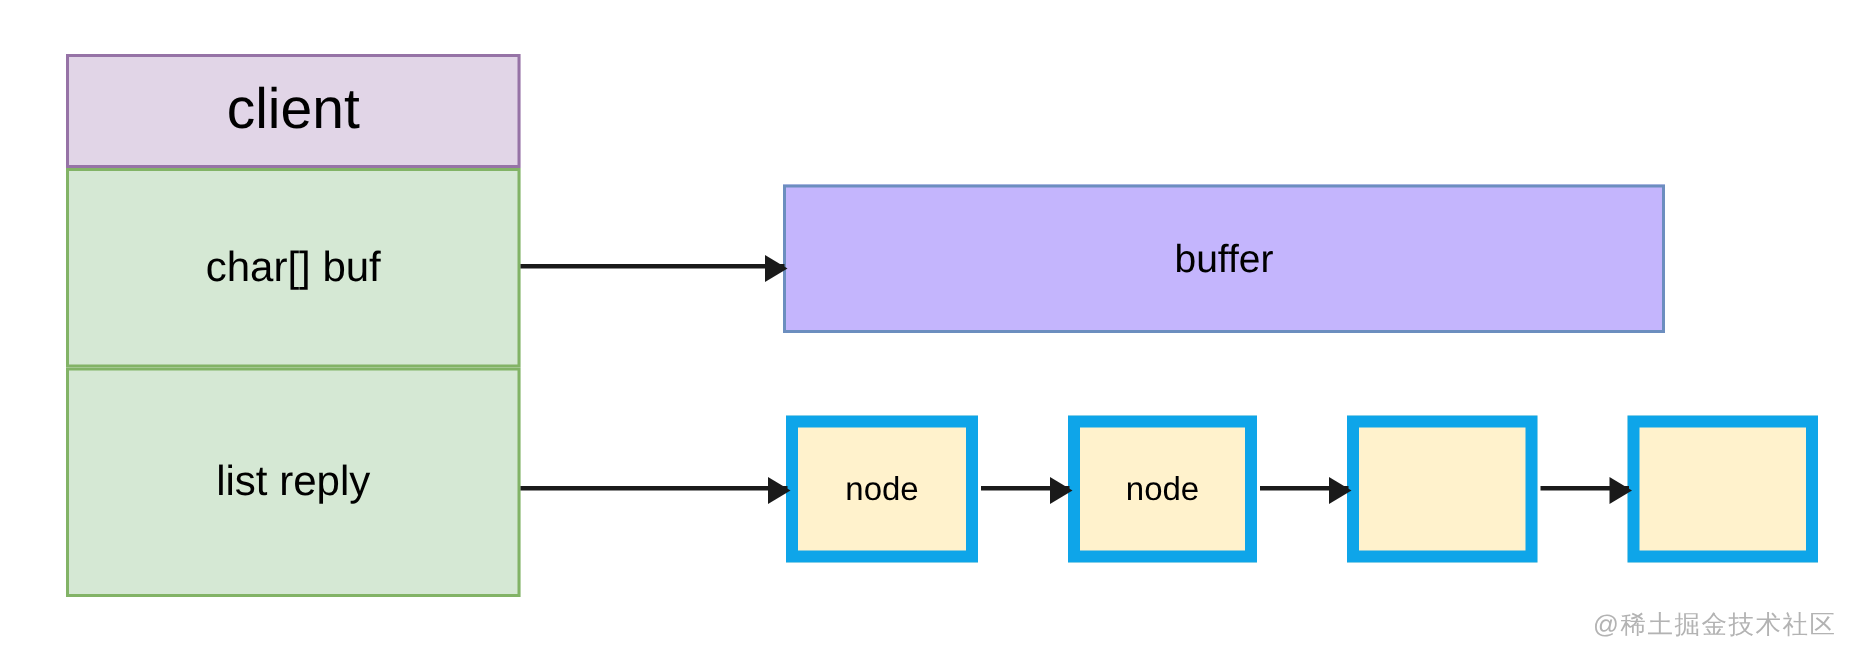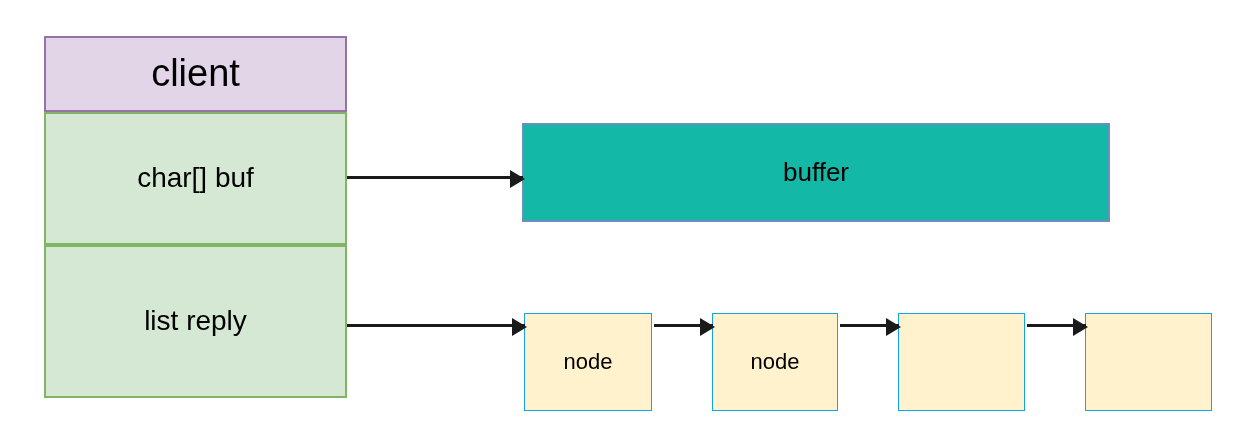--- a/index.html
+++ b/index.html
@@ -38,32 +38,31 @@
     font-size: 38px;
   }
   .client-field {
     background: #d5e8d4;
     border: 2px solid #82b366;
     font-size: 28px;
   }
 
   
   .buffer-box {
-    background: #14b8a6;
+    background: #c4b5fd;
     border: 2px solid #6c8ebf;
     font-size: 26px;
     text-align: right;
   }
 
   
   .node-box {
     background: #fff2cc;
-    border: 1px solid #0ea5e9;
+    border: 8px solid #0ea5e9;
     font-size: 22px;
-    margin-top: 36px;
   }
 
   
   .arrow {
     position: absolute;
     height: 0;
     border-top: 3px solid #1a1a1a;
   }
   .arrow::after {
     content: "";
@@ -111,14 +110,15 @@
   <div class="arrow" style="left:347px; top:176px; width:176px;"></div>
 
   <div class="arrow" style="left:347px; top:324px; width:178px;"></div>
 
   <div class="arrow" style="left:654px; top:324px; width:59px;"></div>
 
   <div class="arrow" style="left:840px; top:324px; width:59px;"></div>
 
   <div class="arrow" style="left:1027px; top:324px; width:59px;"></div>
 
+  <div class="watermark" style="left:1062px; top:405px;">@稀土掘金技术社区</div>
 
 </div>
 
 </body></html>

